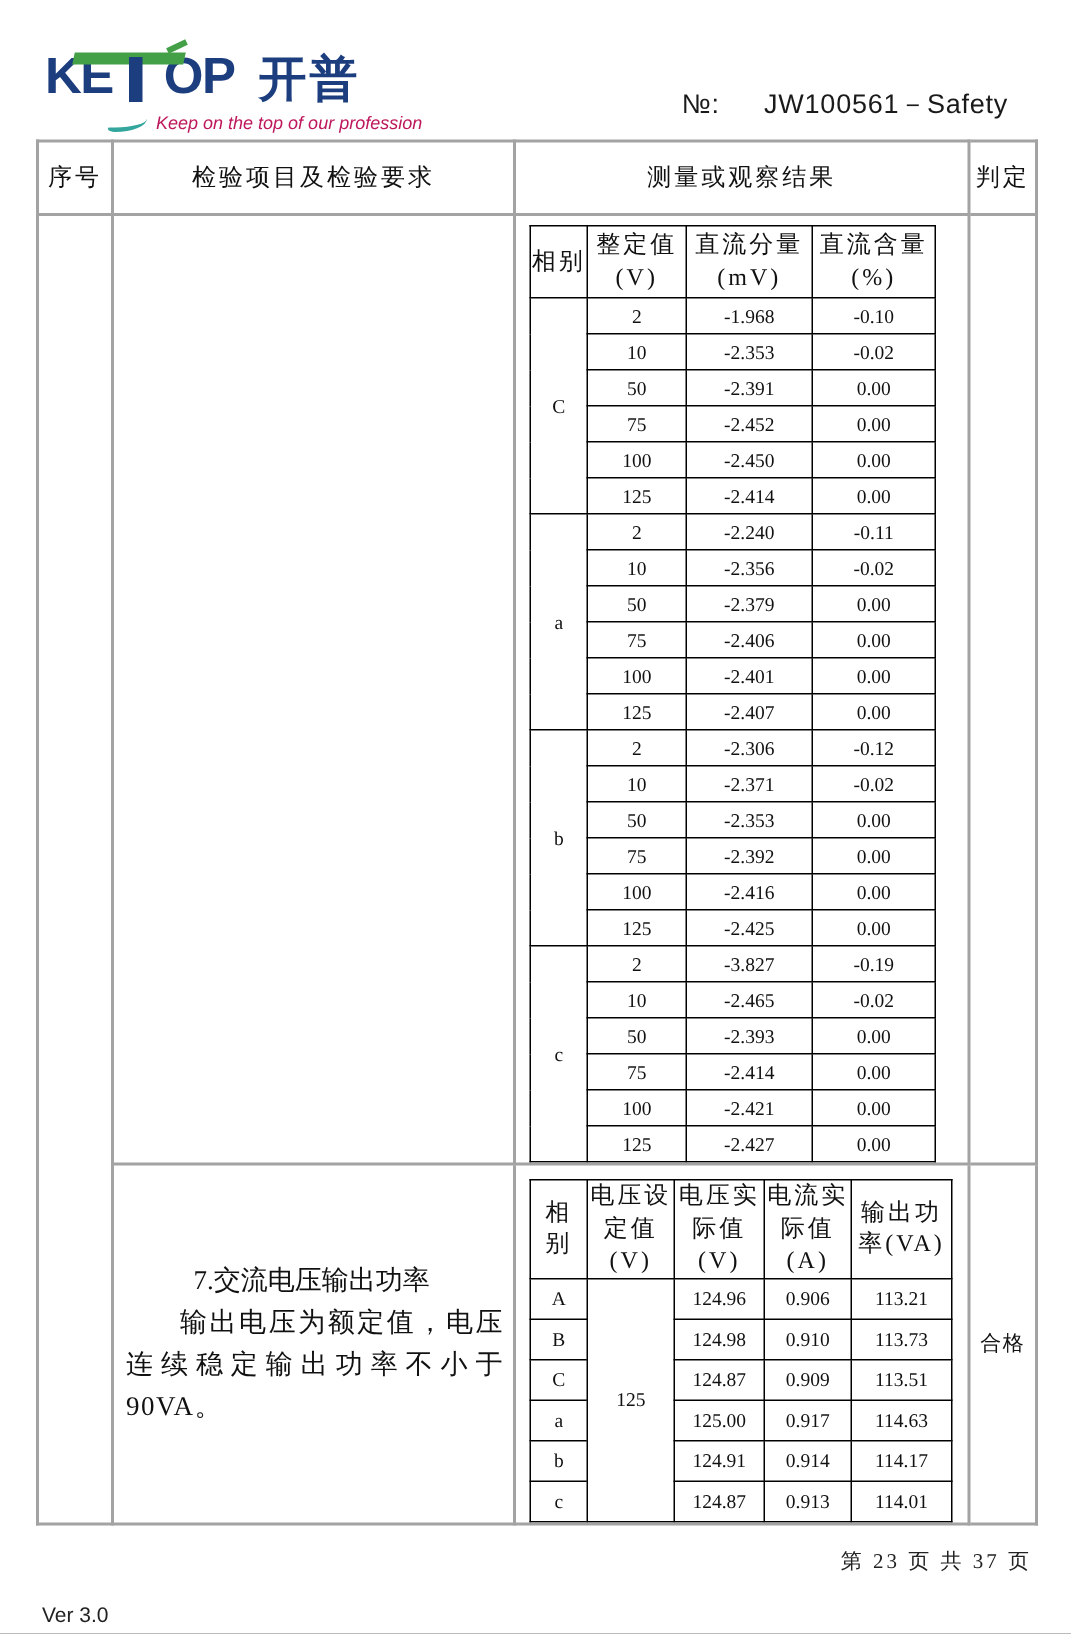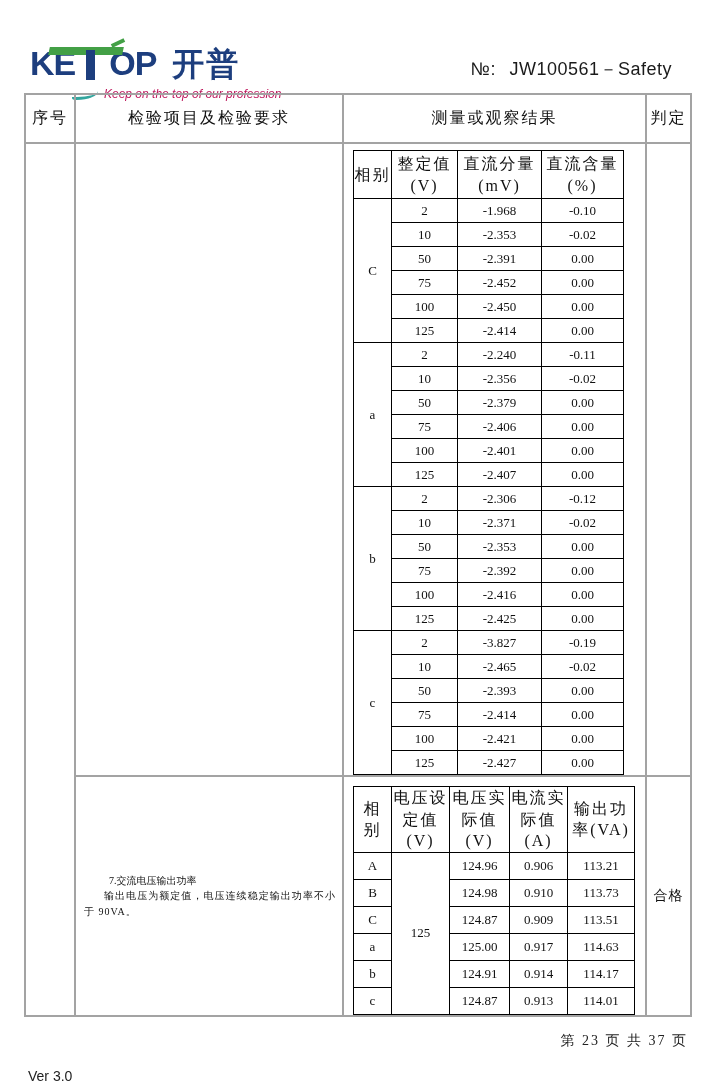--- a/index.html
+++ b/index.html
@@ -2,21 +2,21 @@
 <html><head>
 <meta charset="utf-8">
 <style>
   html,body{margin:0;padding:0;background:#888;}
   .page{
     position:relative;width:714px;height:1089px;background:#ffffff;
     font-family:"Liberation Serif","DejaVu Serif",serif;color:#111;
     overflow:hidden;margin:0 auto;
   }
   
-  .logo{position:absolute;left:30px;top:40px;}
+  .logo{position:absolute;left:30px;top:28px;}
   .logo-main{display:flex;align-items:flex-end;height:40px;}
   .logo-latin{
     font-family:"Liberation Sans","DejaVu Sans",sans-serif;
     font-weight:bold;font-size:34px;line-height:34px;color:#1d3e7e;letter-spacing:-1px;
   }
   .t-block{position:relative;width:34px;height:34px;display:inline-block;}
   .t-bar{position:absolute;left:-26px;top:1px;width:74px;height:8px;background:#43a046;transform:skewX(-12deg);}
   .t-tick{position:absolute;right:-16px;top:-5px;width:14px;height:4px;background:#43a046;transform:rotate(-25deg);}
   .t-stem{position:absolute;left:11px;top:4px;width:9px;height:30px;background:#1d3e7e;}
   .logo-cn{
@@ -27,21 +27,21 @@
   .swoosh{width:26px;height:8px;border-bottom:3px solid #33a69e;border-radius:0 0 90% 20%;margin-right:6px;}
   .tagline{
     font-family:"Liberation Sans","DejaVu Sans",sans-serif;font-style:italic;
     font-size:12px;color:#be185d;
   }
   .doc-no{
     position:absolute;right:42px;top:57px;
     font-family:"Liberation Sans","DejaVu Sans",sans-serif;
     font-size:18px;color:#1a1a1a;letter-spacing:0.5px;
   }
-  .doc-no .num{margin-left:8px;}
+  .doc-no .num{margin-left:24px;}
   
   table{border-collapse:collapse;}
   .outer{
     position:absolute;left:24px;top:93px;width:666px;table-layout:fixed;
   }
   .outer > * > tr > th, .outer > * > tr > td{border:2px solid #a3a3a3;padding:0;vertical-align:middle;}
   .outer th{font-weight:normal;font-size:16px;letter-spacing:2px;height:47px;text-align:center;}
   .o-c1{width:50px;} .o-c2{width:268px;} .o-c3{width:303px;} .o-c4{width:45px;}
   .cell-top{vertical-align:top;}
   
@@ -51,21 +51,21 @@
   .dc-table{margin:6px 0 0 9px;width:270px;table-layout:fixed;}
   .dc-table th{height:47px;}
   .dc-table td{height:23px;}
   .dc-c1{width:38px;} .dc-c2{width:66px;} .dc-c3{width:84px;} .dc-c4{width:82px;}
   .pw-table{margin:9px 0 0 9px;width:281px;table-layout:fixed;}
   .pw-table th{height:62px;}
   .pw-table td{height:26px;}
   .pw-c1{width:38px;} .pw-c2{width:58px;} .pw-c3{width:60px;} .pw-c4{width:58px;} .pw-c5{width:67px;}
   
   .req{
-    font-size:10px;line-height:1.55;padding:0 6px 0 8px;text-align:justify;
+    font-size:18px;line-height:1.55;padding:0 6px 0 8px;text-align:justify;
   }
   .req .title{text-indent:2.5em;}
   .req .desc{text-indent:2em;letter-spacing:1px;}
   .verdict{font-size:14px;letter-spacing:1px;text-align:center;}
   
   .footer-ver{
     position:absolute;left:28px;top:1068px;
     font-family:"Liberation Sans","DejaVu Sans",sans-serif;font-size:14px;color:#222;
   }
   .footer-page{

